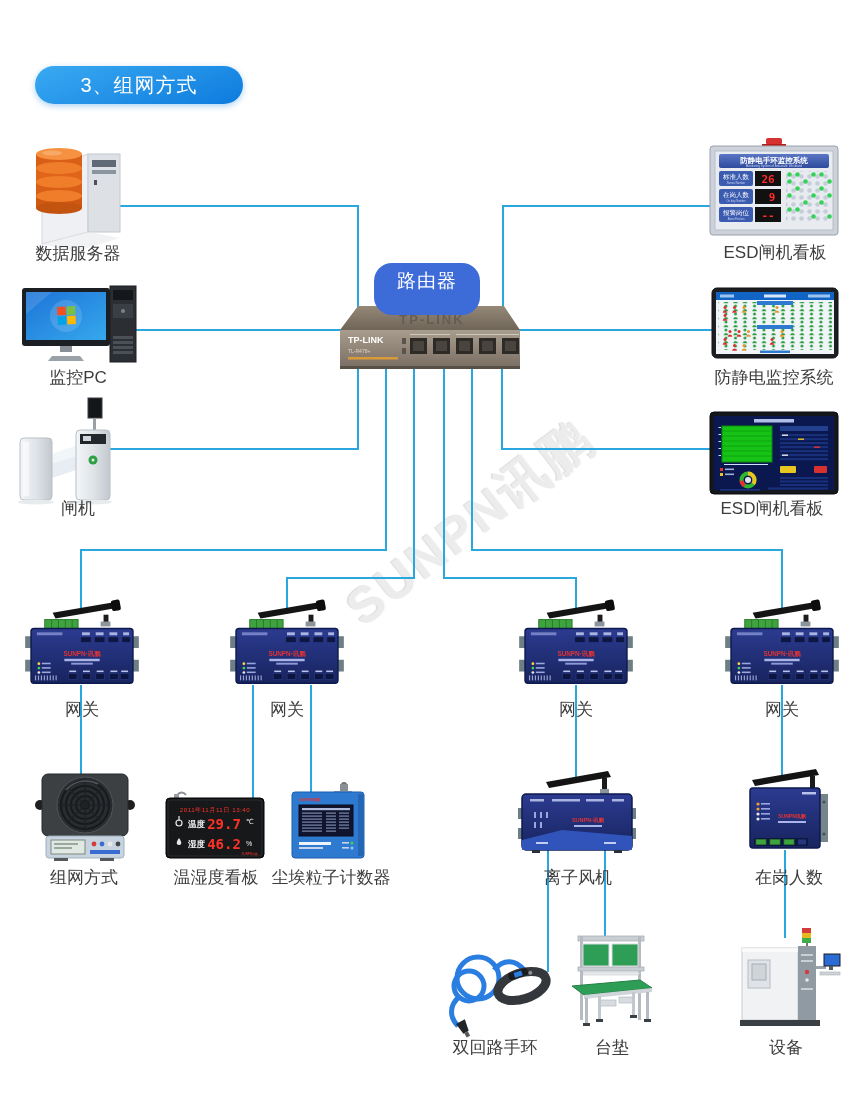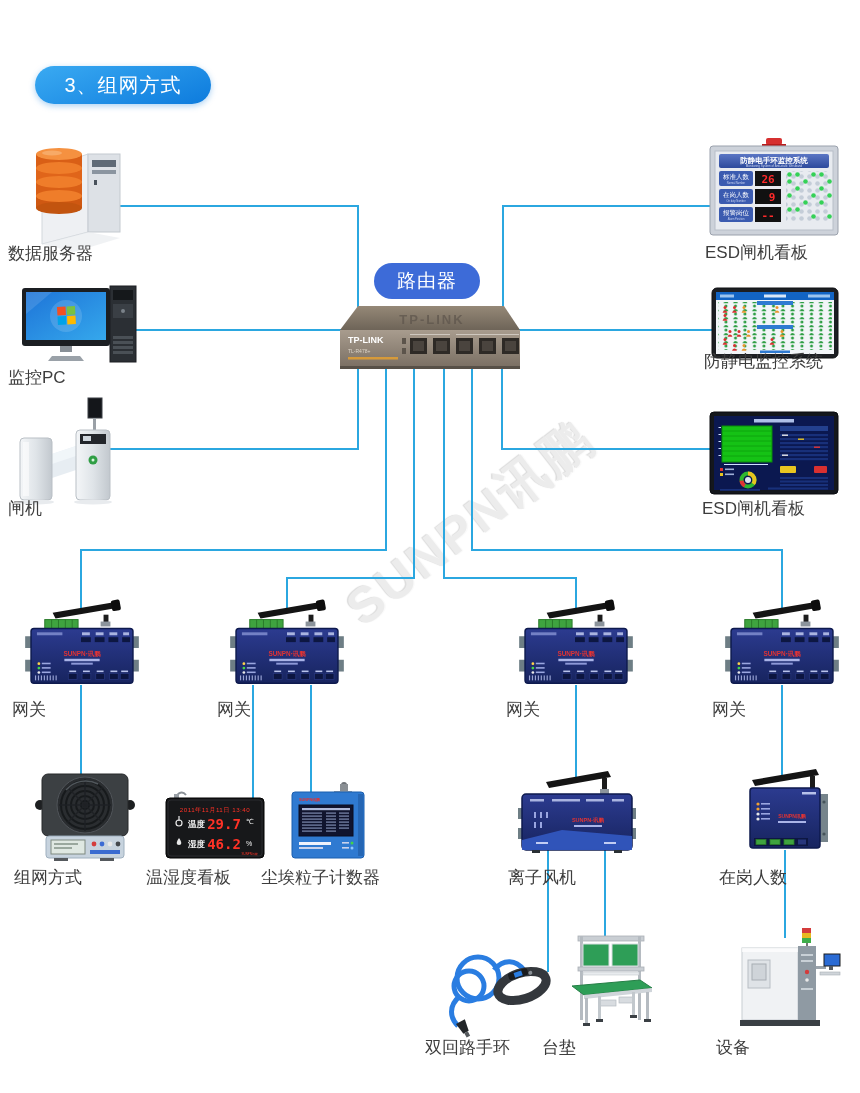--- a/index.html
+++ b/index.html
@@ -3,26 +3,26 @@
 <meta charset="utf-8">
 <style>
   html,body{margin:0;padding:0;background:#fff;}
   #stage{position:relative;width:860px;height:1093px;background:#fff;overflow:hidden;
          font-family:"Liberation Sans","DejaVu Sans",sans-serif;}
   #watermark{position:absolute;left:290px;top:490px;width:360px;text-align:center;
     font-size:50px;font-weight:bold;letter-spacing:3px;color:#ececec;
     text-shadow:1px 1px 1px #fafafa,-1px -1px 1px #dcdcdc;
     transform:rotate(-38deg);user-select:none;}
   #art{position:absolute;left:0;top:0;}
-  .pill-title{position:absolute;left:35px;top:66px;width:176px;height:38px;border-radius:19px;
+  .pill-title{position:absolute;left:35px;top:66px;width:208px;height:38px;border-radius:19px;
     background:linear-gradient(160deg,#3aaaf2,#0d7bdd);color:#fff;font-size:20px;
     line-height:38px;text-align:center;letter-spacing:1px;box-shadow:0 2px 6px rgba(13,123,221,.35);}
-  .pill-router{position:absolute;left:374px;top:263px;width:106px;height:36px;border-radius:18px;
+  .pill-router{position:absolute;left:374px;top:263px;width:106px;height:52px;border-radius:18px;
     background:#3D6BD8;color:#fff;font-size:19px;line-height:36px;text-align:center;letter-spacing:1px;}
-  .lbl{position:absolute;width:140px;font-size:17px;color:#3d3d3d;white-space:nowrap;}
+  .lbl{position:absolute;width:140px;text-align:center;font-size:17px;color:#3d3d3d;white-space:nowrap;}
   svg text{font-family:"Liberation Sans","DejaVu Sans",sans-serif;}
   .seg{font-family:"DejaVu Sans Mono","Liberation Mono",monospace;font-weight:bold;}
 </style>
 </head>
 <body>
 
 <div id="stage">
 
   <div id="watermark">SUNPN讯鹏</div>
 
@@ -596,21 +596,21 @@
     </g>
   </svg>
 
   <div class="pill-title">3、组网方式</div>
   <div class="pill-router">路由器</div>
 
   <div class="lbl" style="left:8px;top:242px">数据服务器</div>
   <div class="lbl" style="left:8px;top:366px">监控PC</div>
   <div class="lbl" style="left:8px;top:497px">闸机</div>
   <div class="lbl" style="left:705px;top:241px">ESD闸机看板</div>
-  <div class="lbl" style="left:704px;top:350px">防静电监控系统</div>
+  <div class="lbl" style="left:704px;top:366px">防静电监控系统</div>
   <div class="lbl" style="left:702px;top:497px">ESD闸机看板</div>
   <div class="lbl" style="left:12px;top:698px">网关</div>
   <div class="lbl" style="left:217px;top:698px">网关</div>
   <div class="lbl" style="left:506px;top:698px">网关</div>
   <div class="lbl" style="left:712px;top:698px">网关</div>
   <div class="lbl" style="left:14px;top:866px">组网方式</div>
   <div class="lbl" style="left:146px;top:866px">温湿度看板</div>
   <div class="lbl" style="left:261px;top:866px">尘埃粒子计数器</div>
   <div class="lbl" style="left:508px;top:866px">离子风机</div>
   <div class="lbl" style="left:719px;top:866px">在岗人数</div>

